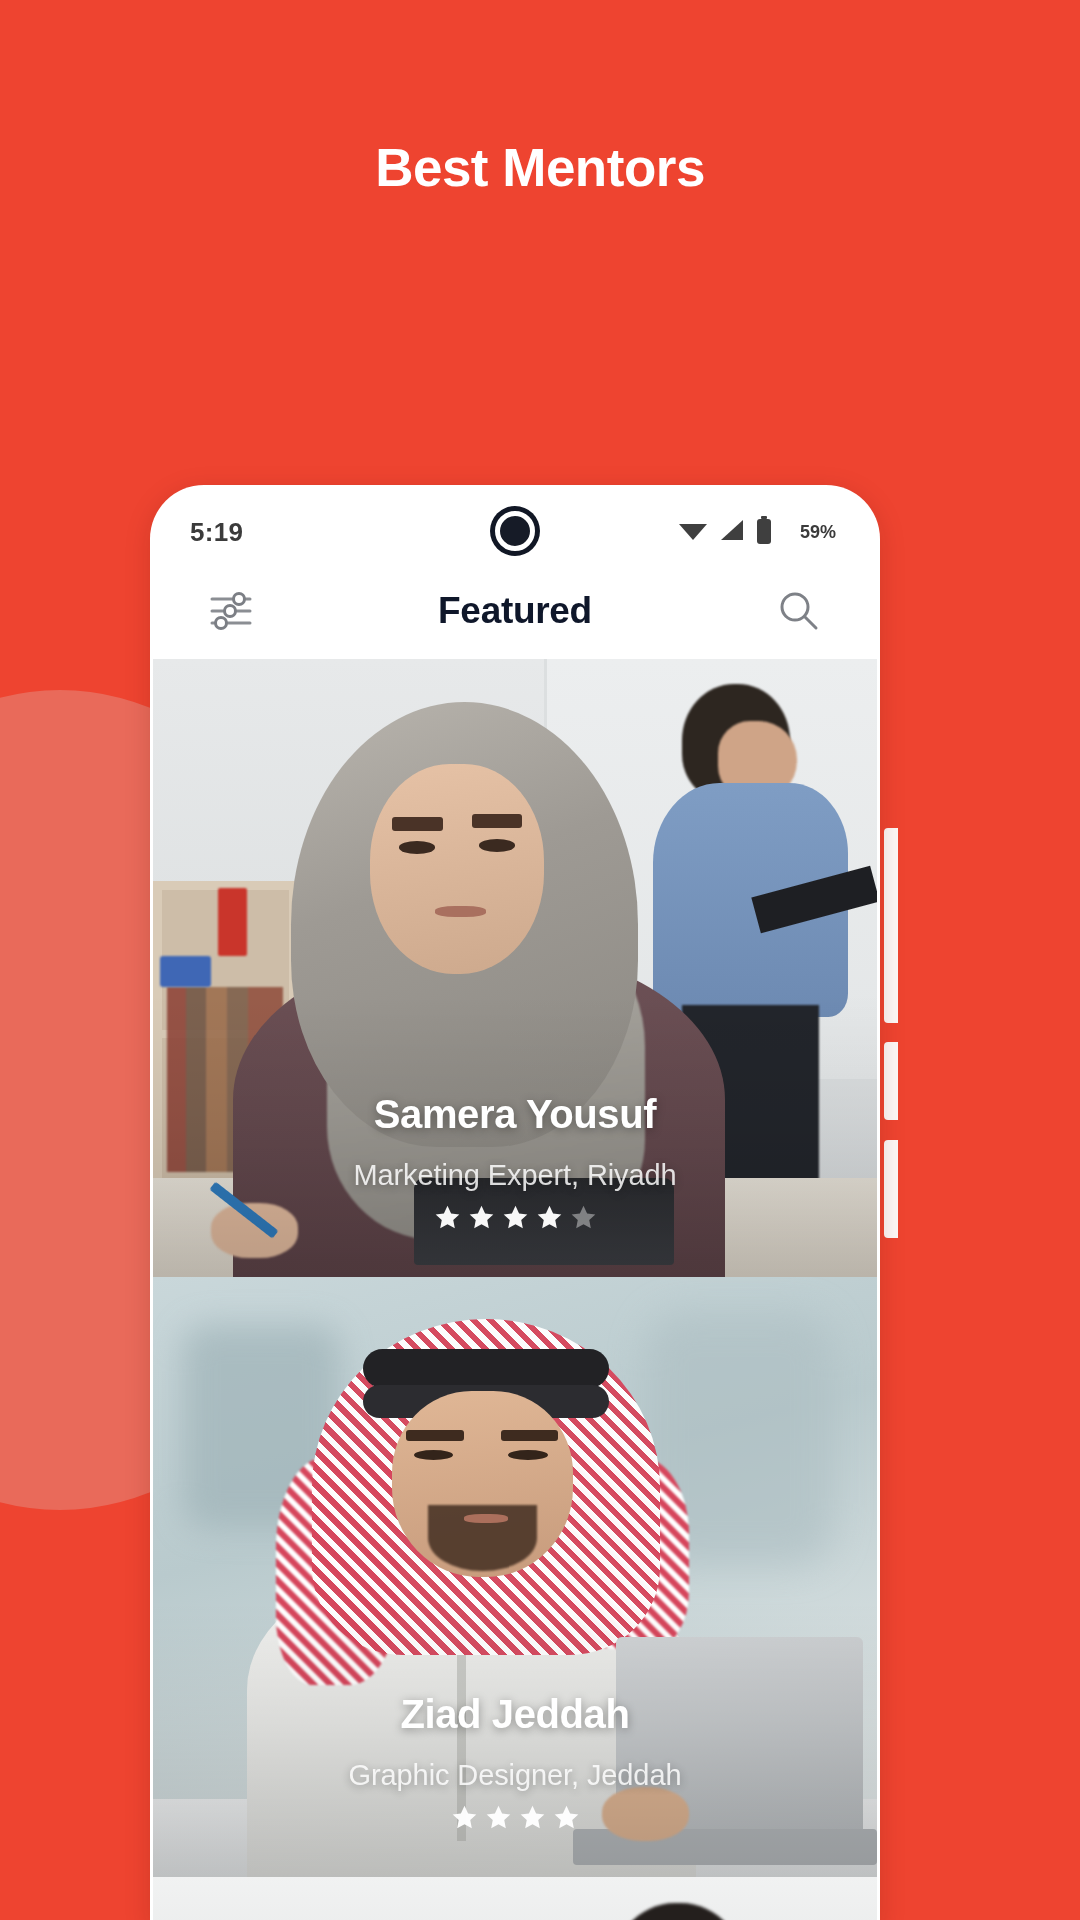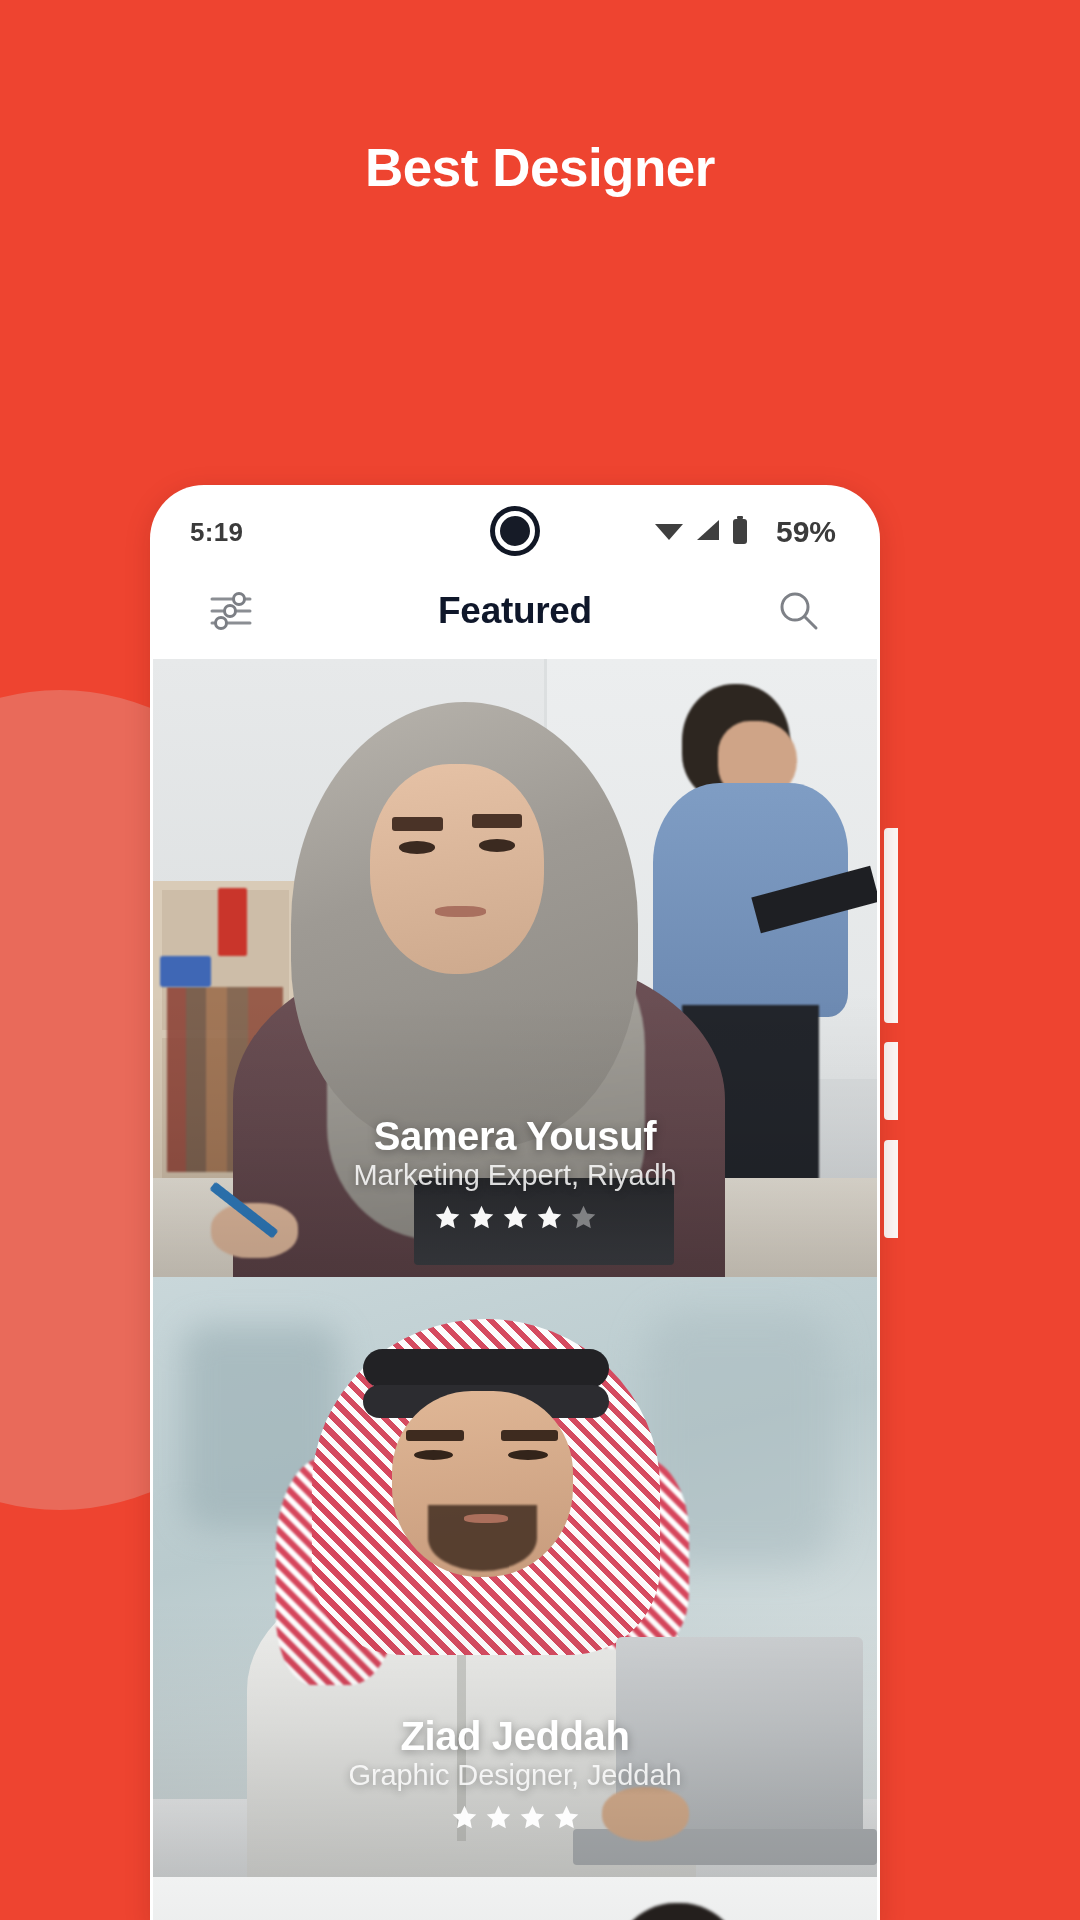--- a/index.html
+++ b/index.html
@@ -88,21 +88,21 @@
     font-weight:bold;
     letter-spacing:0.3px;
     margin-left:-4px;
   }
   .sb-right {
     display:flex;
     align-items:center;
     gap:11px;
   }
   .sb-batt-txt {
-    font-size:30px;
+    font-size:18px;
     font-weight:bold;
     margin-left:17px;
   }
   .punchhole {
     position:absolute;
     left:50%; top:26px;
     transform:translateX(-50%);
     width:40px; height:40px;
     border-radius:50%;
     background:#161b27;
@@ -156,21 +156,21 @@
     z-index:4;
   }
   .card-name {
     font-size:40px;
     font-weight:bold;
     color:#ffffff;
     letter-spacing:-0.4px;
     text-shadow:0 2px 10px rgba(0,0,0,.35);
   }
   .card-role {
-    margin-top:0;
+    margin-top:22px;
     font-size:29px;
     color:rgba(255,255,255,.84);
     letter-spacing:-0.1px;
     text-shadow:0 2px 9px rgba(0,0,0,.32);
   }
   .stars {
     margin-top:12px;
     display:flex;
     justify-content:center;
     gap:7px;
@@ -415,21 +415,21 @@
     background:linear-gradient(180deg,rgba(0,0,0,0) 0%,rgba(0,0,0,.06) 45%,rgba(0,0,0,.16) 100%);
     z-index:3;
   }
 </style>
 </head>
 <body>
 
 <div class="deco-circle"></div>
 
 <div class="promo">
-  <div class="promo-title">Best Designer</div>
+  <div class="promo-title">Best Mentors</div>
 </div>
 
 <div class="edge-tab t1"></div>
 <div class="edge-tab t2"></div>
 <div class="edge-tab t3"></div>
 
 <div class="phone">
 
   <div class="statusbar">
     <div class="sb-time">5:19</div>

